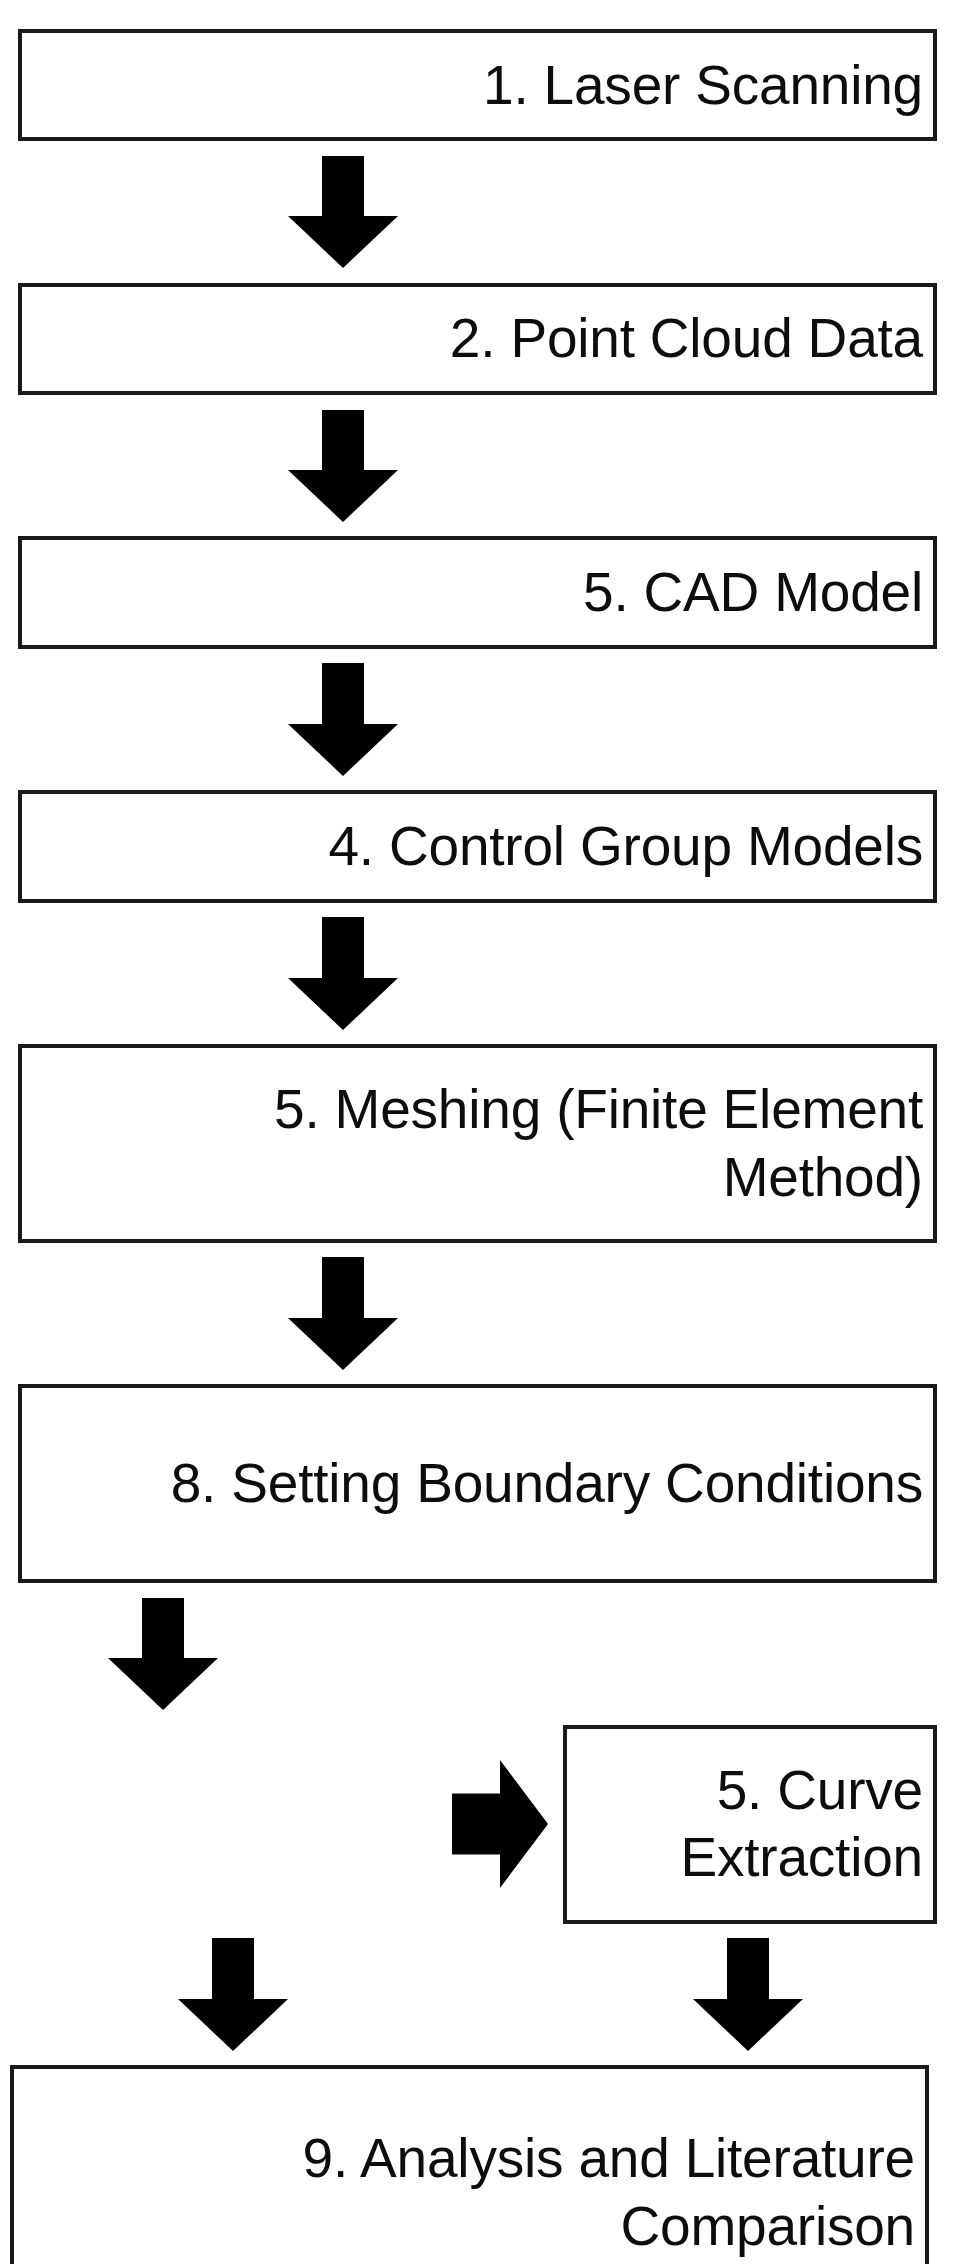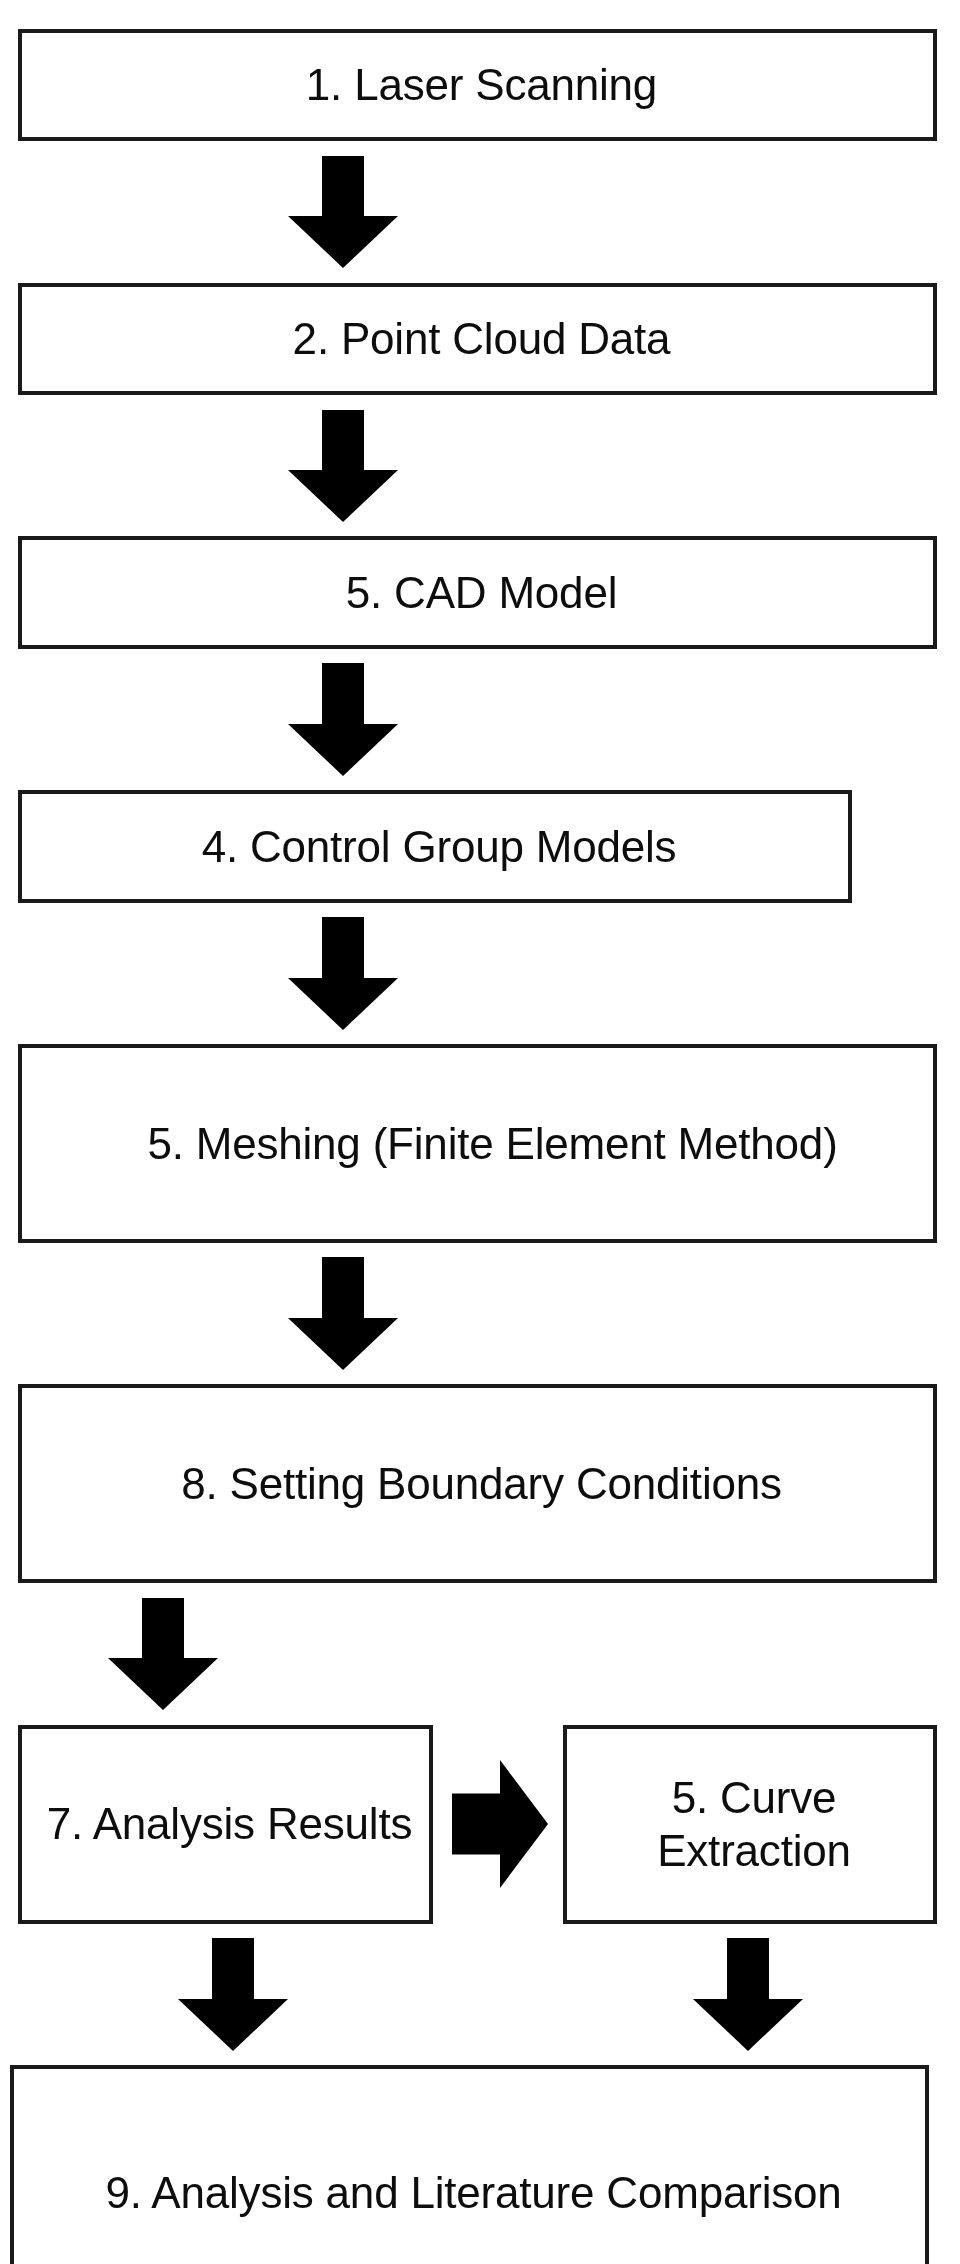--- a/index.html
+++ b/index.html
@@ -24,25 +24,25 @@
     background: #ffffff;
     border: 4px solid #1a1a1a;
     display: flex;
     align-items: center;
   }
   .node-label {
     display: block;
     width: 100%;
     padding-left: 18px;
     padding-right: 10px;
-    font-size: 44px;
+    font-size: 55px;
     line-height: 1.22;
     color: #0d0d0d;
     letter-spacing: -0.2px;
-    text-align: center;
+    text-align: right;
     white-space: pre-line;
   }
   
   .arrow-down {
     position: absolute;
     display: block;
   }
   .arrow-down .shaft {
     position: absolute;
     left: 50%;
@@ -115,21 +115,21 @@
 
   <div class="node" style="left: 18px; top: 536.438px; width: 919px; height: 112.479px;">
     <span class="node-label">5. CAD Model</span>
   </div>
 
   <div class="arrow-down" style="left: 288px; top: 663.338px; width: 110px; height: 112.479px;">
     <span class="shaft" style="width: 42px; height: 61.479px;"></span>
     <span class="head" style="border-left-width: 55px; border-right-width: 55px; border-top-width: 52px;"></span>
   </div>
 
-  <div class="node" style="left: 18px; top: 790.237px; width: 834px; height: 112.479px;">
+  <div class="node" style="left: 18px; top: 790.237px; width: 919px; height: 112.479px;">
     <span class="node-label">4. Control Group Models</span>
   </div>
 
   <div class="arrow-down" style="left: 288px; top: 917.136px; width: 110px; height: 112.479px;">
     <span class="shaft" style="width: 42px; height: 61.479px;"></span>
     <span class="head" style="border-left-width: 55px; border-right-width: 55px; border-top-width: 52px;"></span>
   </div>
 
   <div class="node" style="left: 18px; top: 1044.04px; width: 919px; height: 199.001px; padding-left: 22px;">
     <span class="node-label">5. Meshing (Finite Element Method)</span>
@@ -142,23 +142,20 @@
 
   <div class="node" style="left: 18px; top: 1384.36px; width: 919px; height: 199.001px;">
     <span class="node-label">8. Setting Boundary Conditions</span>
   </div>
 
   <div class="arrow-down" style="left: 108px; top: 1597.78px; width: 110px; height: 112.479px;">
     <span class="shaft" style="width: 42px; height: 61.479px;"></span>
     <span class="head" style="border-left-width: 55px; border-right-width: 55px; border-top-width: 52px;"></span>
   </div>
 
-  <div class="node" style="left: 18px; top: 1724.68px; width: 415px; height: 199.001px;">
-    <span class="node-label">7. Analysis Results</span>
-  </div>
 
   <div class="arrow-right" style="left: 452px; top: 1759.29px; width: 96px; height: 129.783px;">
     <span class="shaft" style="height: 61px; width: 48px;"></span>
     <span class="head" style="border-top-width: 64.8915px; border-bottom-width: 64.8915px; border-left-width: 48px;"></span>
   </div>
 
   <div class="node" style="left: 563px; top: 1724.68px; width: 374px; height: 199.001px;">
     <span class="node-label">5. Curve Extraction</span>
   </div>
 

